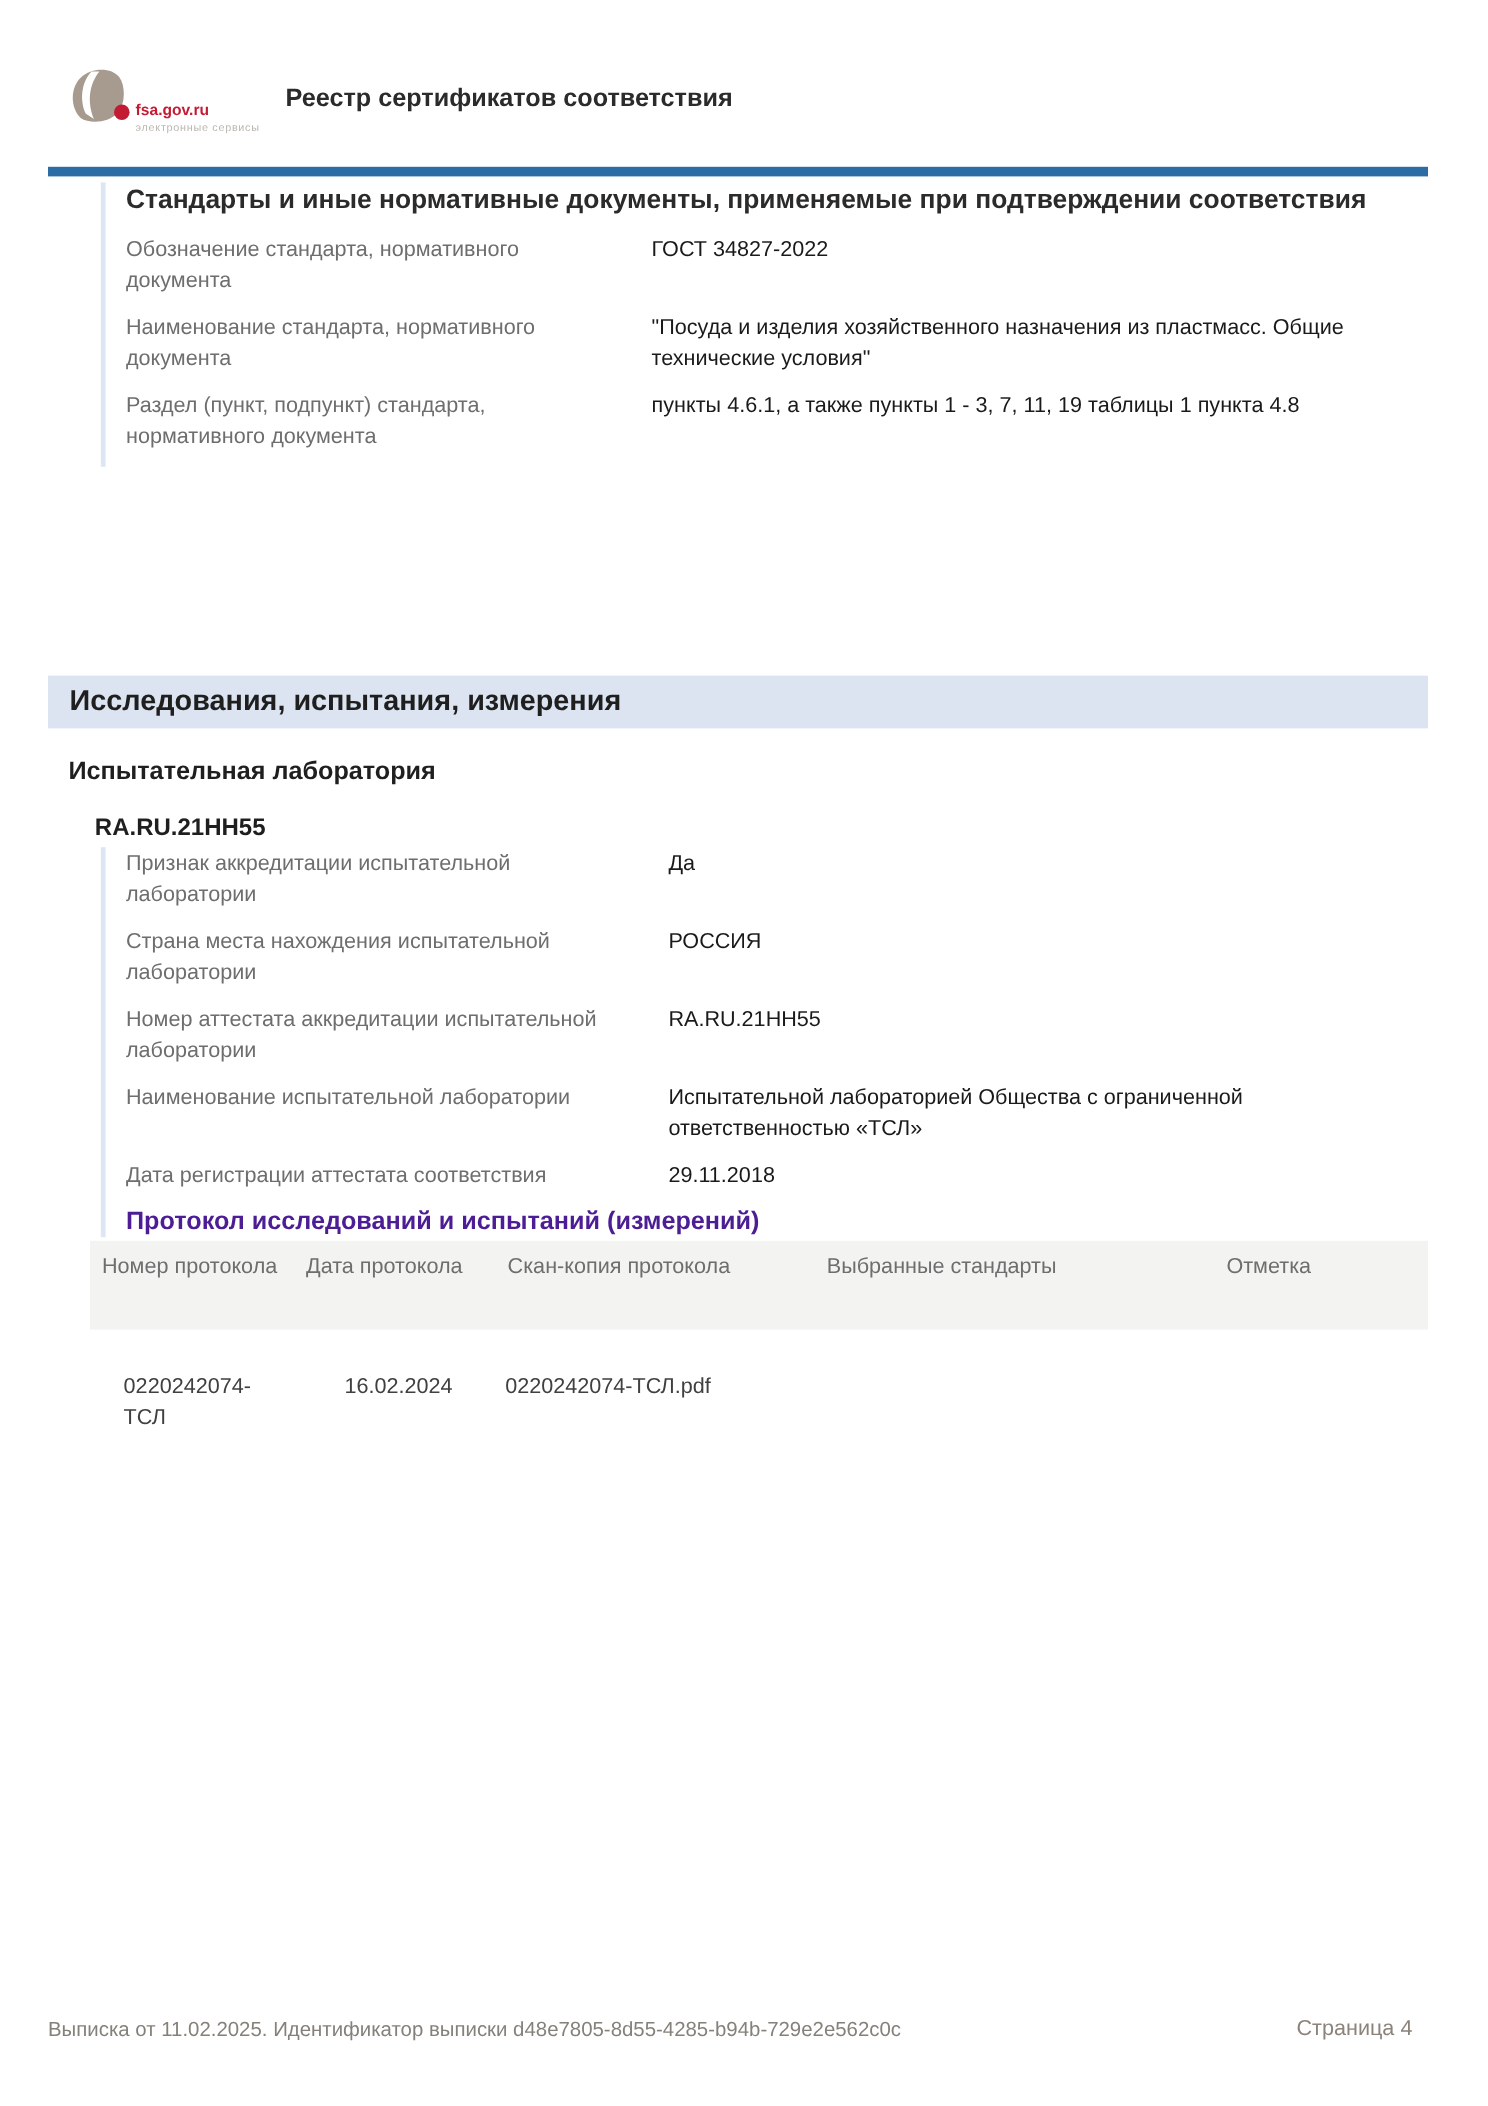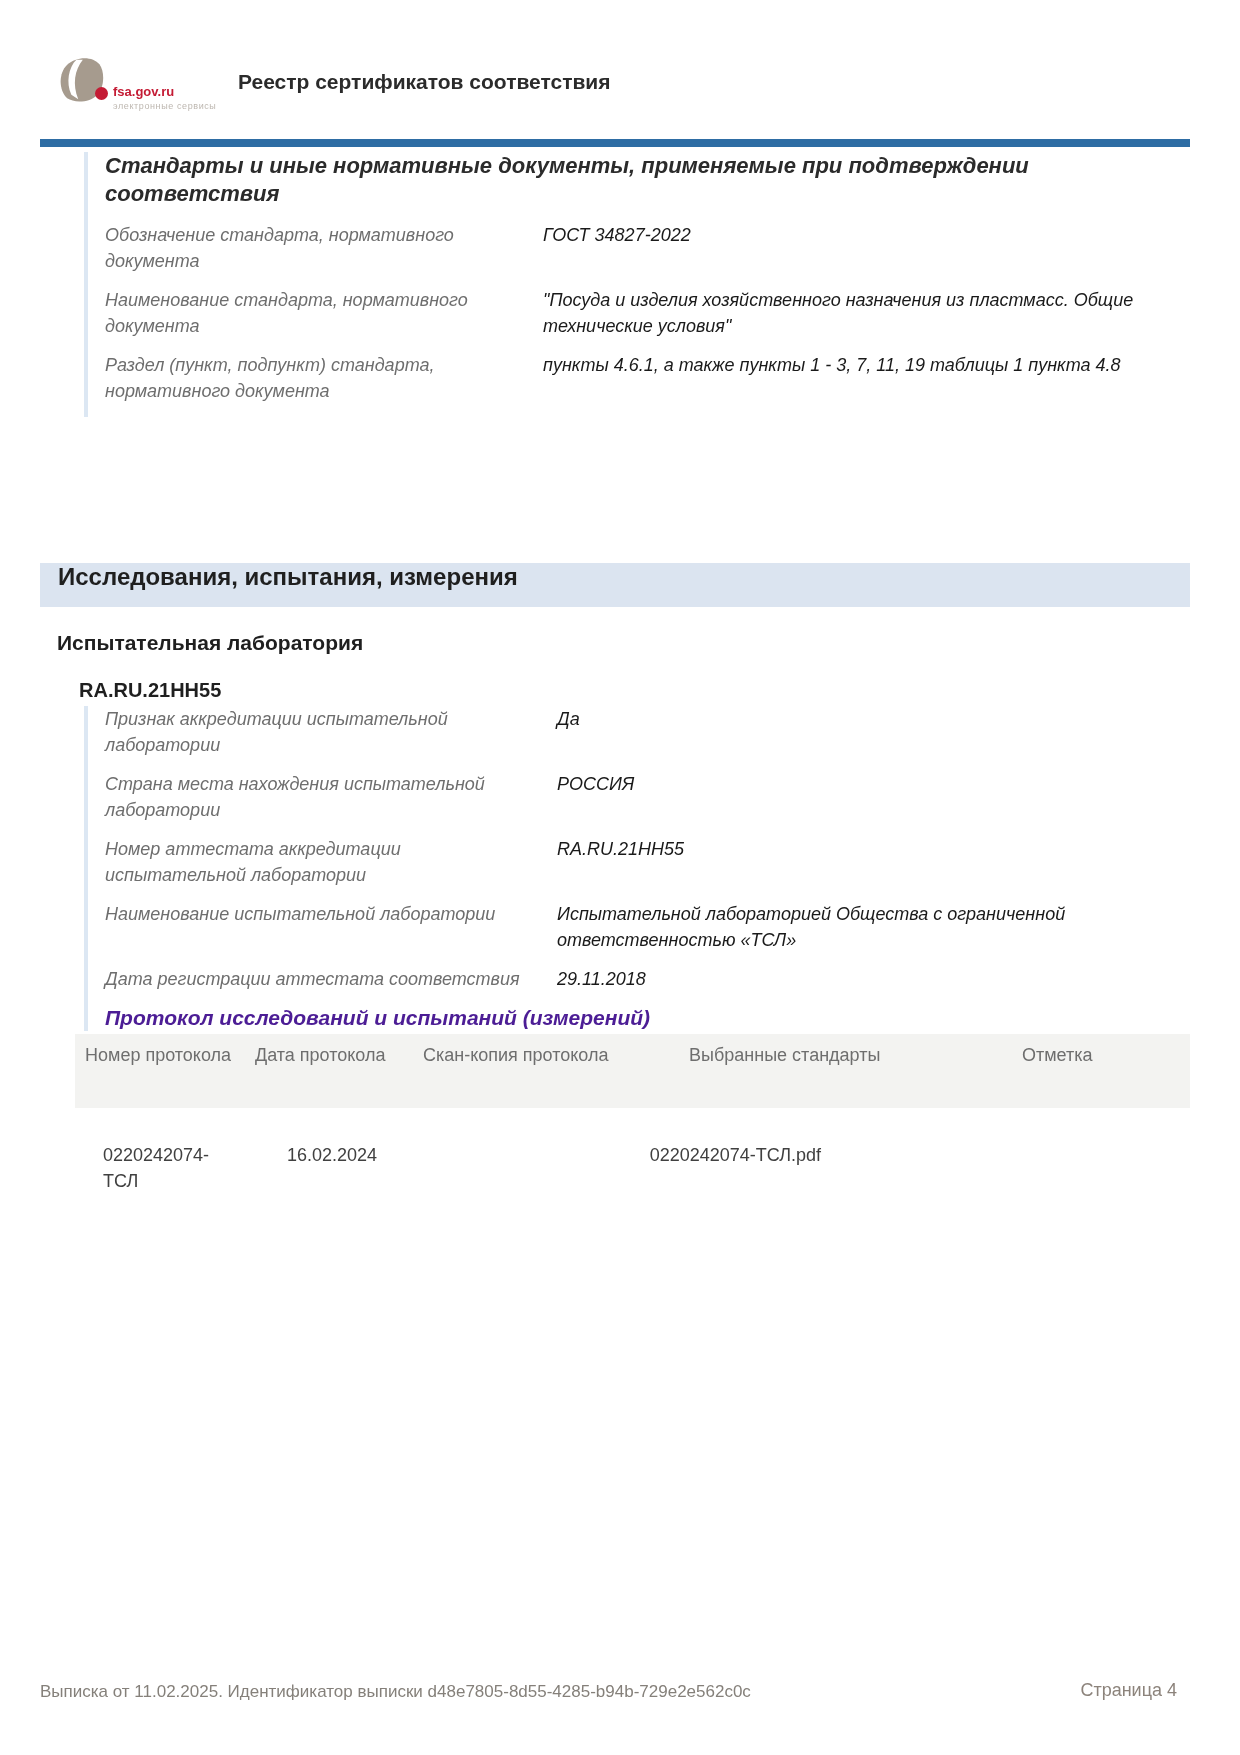--- a/index.html
+++ b/index.html
@@ -20,33 +20,33 @@
   
   .logo-mark{position:absolute;left:58px;top:56px;width:46px;height:46px;}
   .logo-dot{position:absolute;left:95px;top:87px;width:13px;height:13px;border-radius:50%;background:var(--brand-red);}
   .logo-brand{position:absolute;left:113px;top:84px;font-size:13px;font-weight:bold;color:var(--brand-red);}
   .logo-tagline{position:absolute;left:113px;top:101px;font-size:9px;letter-spacing:0.6px;color:#bdb7b0;}
   .page-title{position:absolute;left:238px;top:70px;font-size:21px;font-weight:bold;color:#2b2b2b;margin:0;}
 
   .top-bar{position:absolute;left:40px;top:139px;width:1150px;height:8px;background:var(--accent-blue);}
 
   
-  .bordered{border-left:4px solid var(--section-border);padding-left:17px;font-style:italic;}
+  .bordered{border-left:4px solid var(--section-border);padding-left:17px;}
   .section-standards{position:absolute;left:84px;top:152px;width:1085px;}
   .section-heading{margin:0 0 14px 0;font-size:22px;line-height:28px;font-weight:bold;color:#2b2b2b;}
 
   .kv-row{display:flex;margin-bottom:13px;}
   .kv-label{flex:0 0 auto;color:var(--label-gray);font-size:18px;line-height:26px;}
   .kv-value{color:#1a1a1a;font-size:18px;line-height:26px;width:600px;}
   .section-standards .kv-label{width:375px;}
   .section-standards .kv-value{margin-left:63px;}
 
   
   .banner{position:absolute;left:40px;top:563px;width:1132px;height:44px;background:var(--banner-bg);
-          display:flex;align-items:flex-start;padding-left:18px;}
+          display:flex;align-items:center;padding-left:18px;}
   .banner-text{font-size:24px;font-weight:bold;color:#1f1f1f;}
 
   .lab-heading{position:absolute;left:57px;top:631px;margin:0;font-size:21px;font-weight:bold;color:#1f1f1f;}
   .lab-id{position:absolute;left:79px;top:679px;font-size:20px;font-weight:bold;color:#1f1f1f;}
 
   .section-lab{position:absolute;left:84px;top:706px;width:1085px;}
   .section-lab .kv-label{width:420px;}
   .section-lab .kv-value{margin-left:32px;}
   .protocol-heading{margin:10px 0 0 0;font-size:21px;line-height:26px;font-weight:bold;color:#4c1d95;}
 
@@ -56,21 +56,21 @@
   .pt-header .th{color:var(--label-gray);line-height:24px;box-sizing:border-box;}
   .th.c1{width:180px;padding-left:10px;}
   .th.c2{width:168px;}
   .th.c3{width:266px;}
   .th.c4{width:333px;}
   .th.c5{flex:1;}
   .pt-row{display:flex;padding-top:34px;color:#404040;}
   .pt-row .td{line-height:26px;box-sizing:border-box;}
   .td.c1{width:140px;margin-left:28px;margin-right:28px;word-break:break-word;}
   .td.c2{width:134px;padding-left:16px;box-sizing:content-box;}
-  .td.c3{width:400px;text-align:right;}
+  .td.c3{width:400px;}
   .td.c4{width:240px;}
   .td.c5{flex:1;}
 
   
   .footer-left{position:absolute;left:40px;top:1682px;font-size:17px;color:var(--footer-gray);}
   .footer-right{position:absolute;right:63px;top:1680px;font-size:18px;color:#8c837b;}
 </style>
 </head>
 <body>
 

